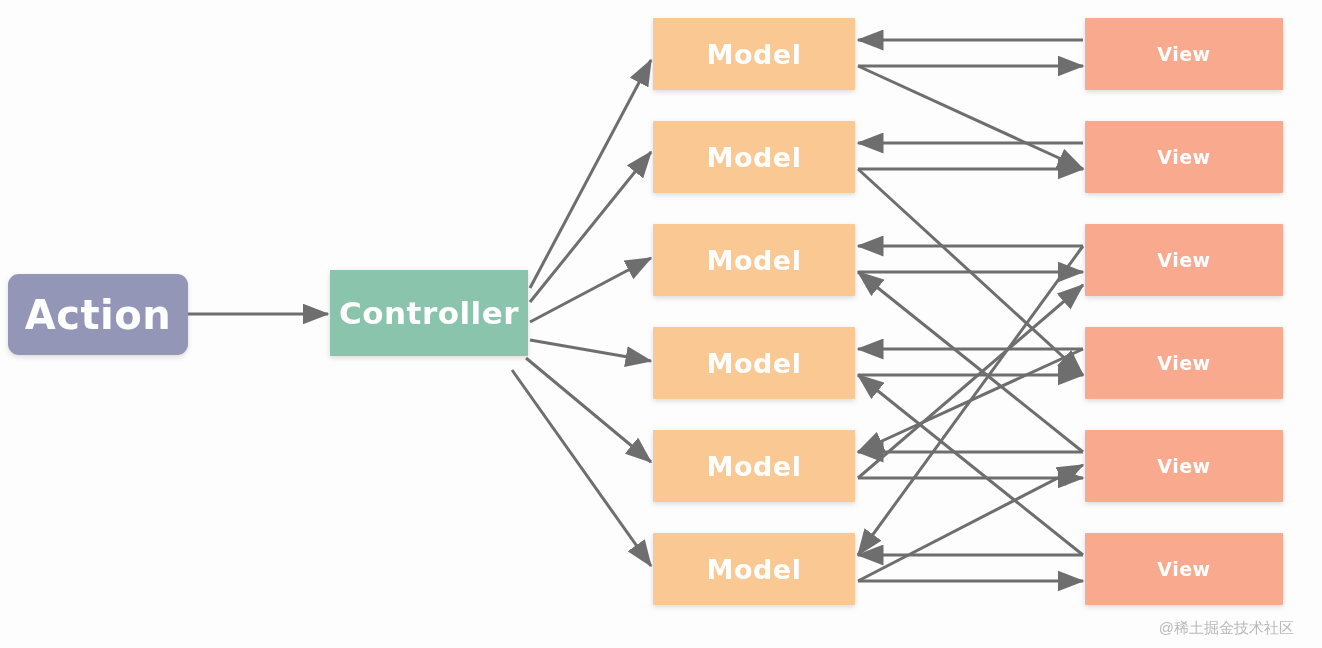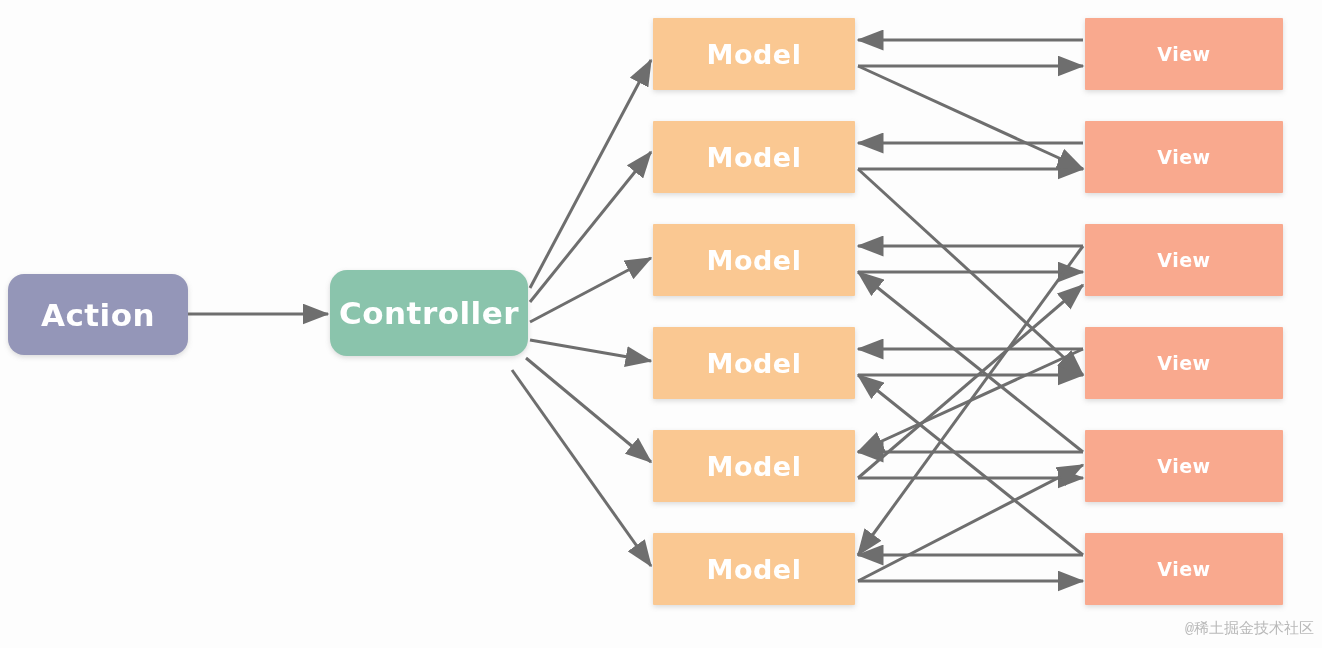--- a/index.html
+++ b/index.html
@@ -30,42 +30,42 @@
     display: flex;
     align-items: center;
     justify-content: center;
     color: #ffffff;
     font-weight: bold;
     letter-spacing: 0.5px;
     box-sizing: border-box;
     box-shadow: 0 2px 5px rgba(120,120,120,0.25);
   }
   .node-action {
-    border-radius: 16px;
-    font-size: 31px;
+    border-radius: 11px;
+    font-size: 40px;
   }
   .node-controller {
-    border-radius: 17px;
+    border-radius: 0;
     font-size: 31px;
   }
   .node-model {
     border-radius: 1px;
     font-size: 27px;
   }
   .node-view {
     border-radius: 1px;
     font-size: 19px;
   }
   #watermark {
     position: absolute;
-    right: 8px;
+    right: 28px;
     bottom: 10px;
     color: #b9b9b9;
     font-size: 15px;
-    font-family: Liberation Mono, monospace;
+    font-family: Liberation Sans, sans-serif;
     white-space: nowrap;
   }
 </style>
 </head>
 <body>
 
 <div id="stage">
 
   <svg id="wires" viewBox="0 0 1322 648" xmlns="http://www.w3.org/2000/svg">
     <defs>

